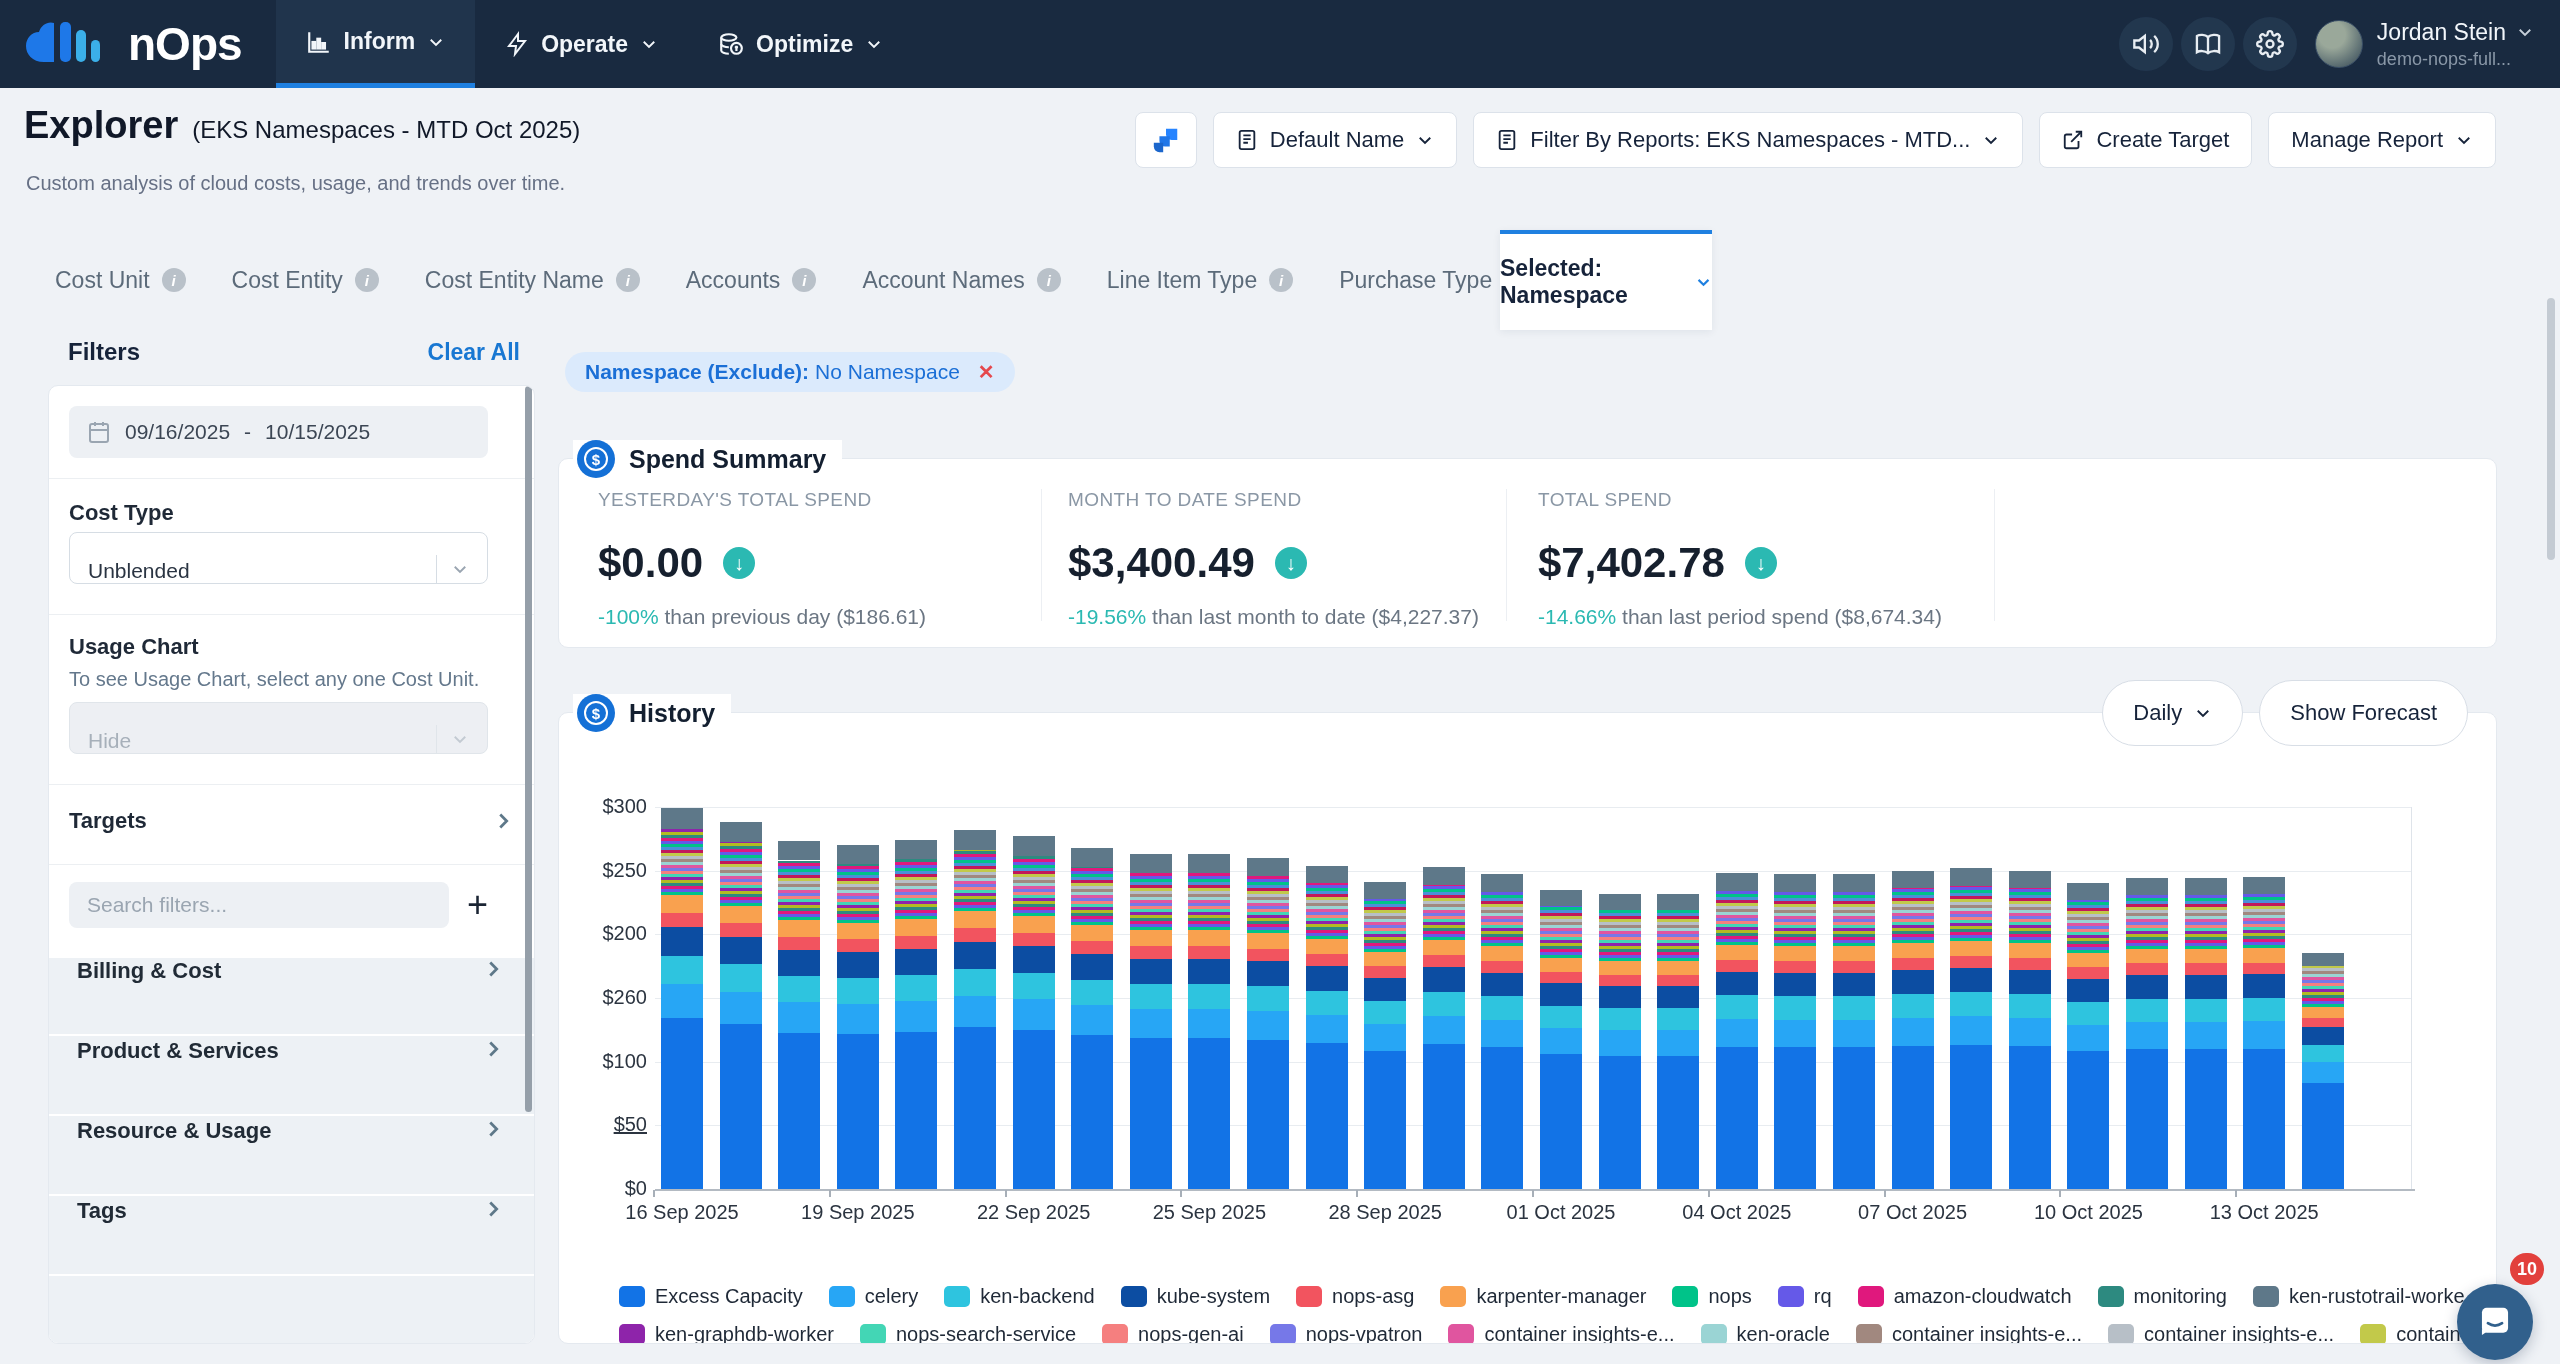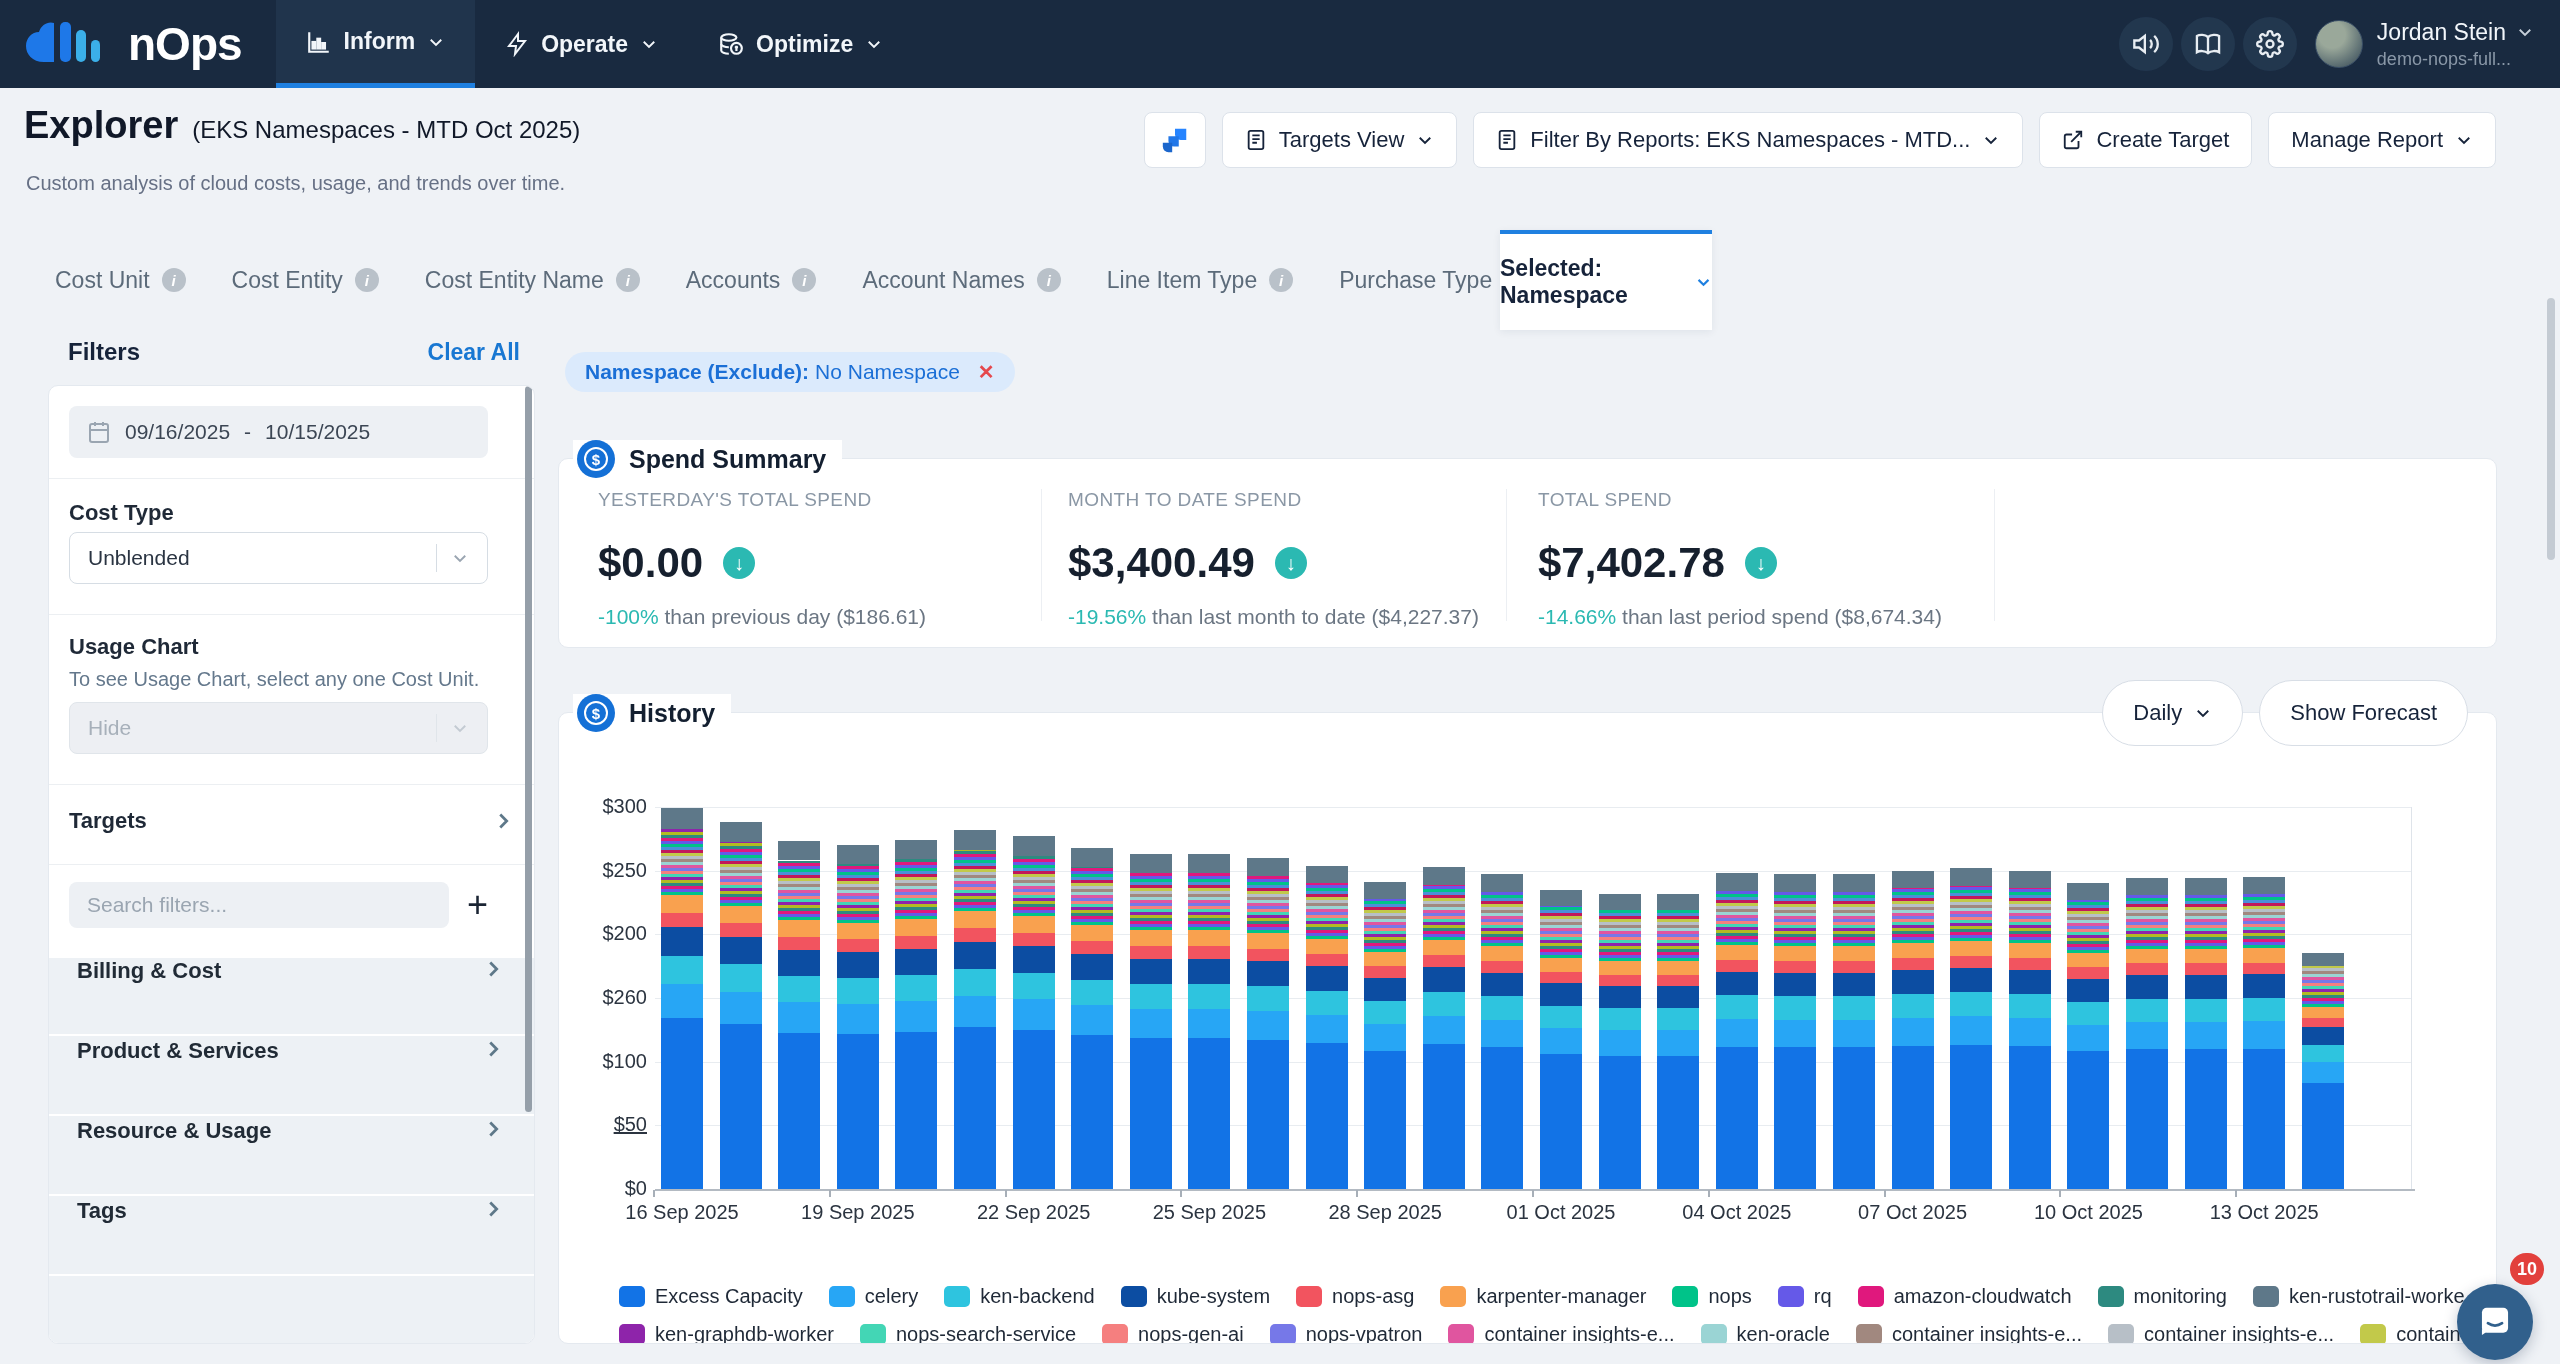--- a/index.html
+++ b/index.html
@@ -39,21 +39,21 @@
 
   
   .filters-head { position:absolute; left:68px; top:338px; width:452px; display:flex; justify-content:space-between; align-items:center; }
   .filters-title { font-size:24px; font-weight:700; color:#16233A; }
   .clear-all { font-size:23px; font-weight:700; color:#1877D2; cursor:pointer; }
   .sidebar-card { position:absolute; left:48px; top:385px; width:487px; height:959px; background:#fff; border:1px solid #E4E9EF; border-radius:10px; overflow:hidden; }
   .date-pill { position:absolute; left:20px; top:20px; width:419px; height:52px; background:#EDF0F4; border-radius:8px; display:flex; align-items:center; gap:14px; padding:0 18px; font-size:21px; color:#3C4654; cursor:pointer; }
   .sb-divider { position:absolute; left:0; width:100%; height:1px; background:#ECEFF2; }
   .sb-label { position:absolute; left:20px; font-size:22px; font-weight:700; color:#1F2937; }
   .sb-sub { position:absolute; left:20px; font-size:20px; color:#64788C; }
-  .dropdown { position:absolute; left:20px; width:419px; height:52px; background:#fff; border:1px solid #D6DDE4; border-radius:8px; display:flex; align-items:center; padding:0 18px; font-size:21px; color:#2A3442; cursor:pointer; }
+  .dropdown { position:absolute; left:20px; width:419px; height:52px; background:#fff; border:1px solid #D6DDE4; border-radius:8px; display:flex; align-items:flex-end; padding:0 18px; font-size:21px; color:#2A3442; cursor:pointer; }
   .dropdown .dd-right { margin-left:auto; display:flex; align-items:center; gap:14px; }
   .dd-sep { width:1px; height:28px; background:#D6DDE4; }
   .dropdown.disabled { background:#EDEFF3; border-color:#E0E5EA; color:#A7B0BA; cursor:default; }
   .row-label { position:absolute; left:20px; right:20px; display:flex; align-items:center; justify-content:space-between; cursor:pointer; }
   .row-label .lbl { font-size:22px; font-weight:700; color:#1F2937; }
   .search-wrap { position:absolute; left:20px; top:496px; width:419px; display:flex; align-items:center; gap:18px; }
   .search-input { flex:1; height:46px; background:#EDF0F4; border:none; border-radius:8px; padding:0 18px; font-size:21px; color:#3C4654; font-family:"Liberation Sans",sans-serif; outline:none; }
   .search-input::placeholder { color:#9AA5B1; }
   .plus-btn { font-size:36px; font-weight:400; color:#1A2433; cursor:pointer; line-height:1; }
   .accordion { position:absolute; left:0; top:572px; width:100%; bottom:0; background:#EDF1F5; display:flex; flex-direction:column; gap:2px; }
@@ -201,21 +201,21 @@
       <path d="M16 4 L28 4 L28 16 L22 16 A6 6 0 0 1 16 10 Z" fill="#2684FF"></path>
       <path d="M9 12 L20 12 L20 23 L15 23 A6 6 0 0 1 9 17 Z" fill="#2177E8"></path>
       <path d="M3 19 L13 19 L13 29 L9 29 A6 6 0 0 1 3 23 Z" fill="#1B66CC"></path>
     </svg>
   </div>
   <div class="tbtn">
     <svg width="22" height="24" viewBox="0 0 24 24" fill="none" stroke="#16233A" stroke-width="2">
         <rect x="4" y="2" width="16" height="20" rx="2"></rect>
         <path d="M8 7h8M8 11h8M8 15h5"></path>
       </svg>
-    <span>Targets View</span>
+    <span>Default Name</span>
     <svg width="18" height="18" viewBox="0 0 24 24" fill="none" stroke="#16233A" stroke-width="2.5">
         <polyline points="5 9 12 16 19 9"></polyline>
       </svg>
   </div>
   <div class="tbtn">
     <svg width="22" height="24" viewBox="0 0 24 24" fill="none" stroke="#16233A" stroke-width="2">
         <rect x="4" y="2" width="16" height="20" rx="2"></rect>
         <path d="M8 7h8M8 11h8M8 15h5"></path>
       </svg>
     <span>Filter By Reports: EKS Namespaces - MTD...</span>

